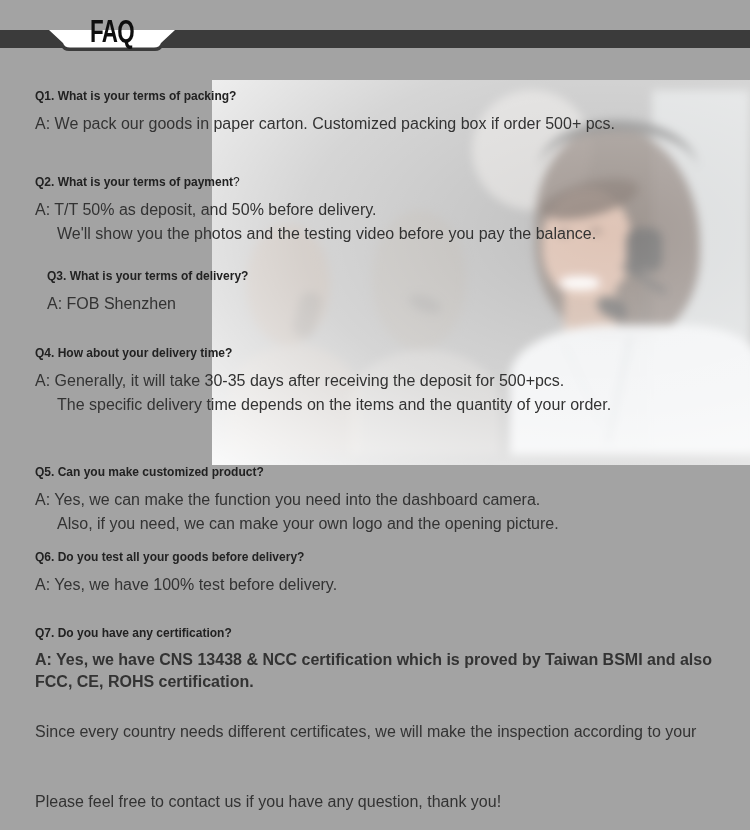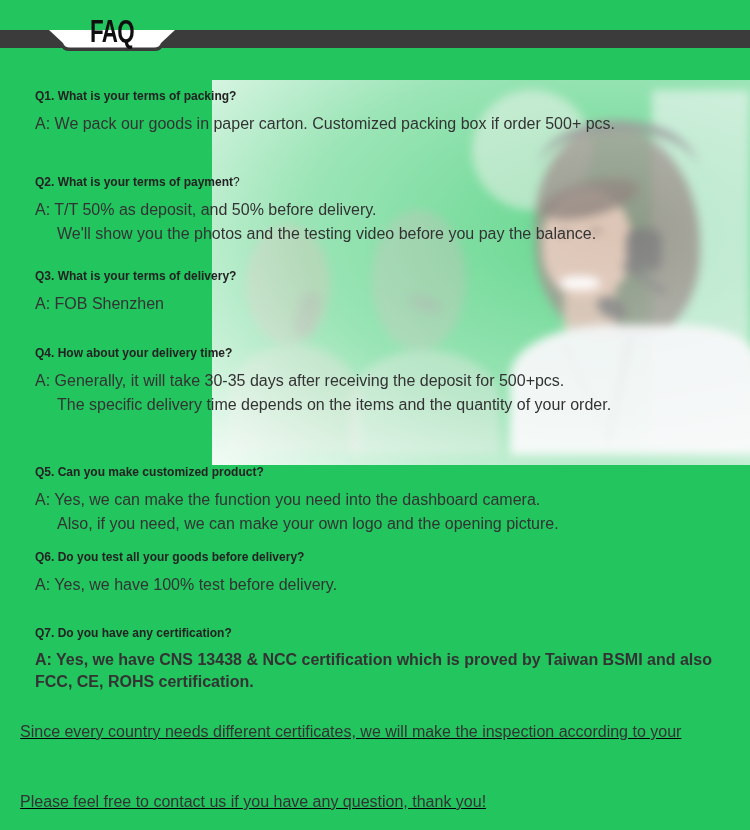--- a/index.html
+++ b/index.html
@@ -1,16 +1,16 @@
 <!DOCTYPE html>
 <html><head>
 <meta charset="utf-8">
 <style>
   html,body{margin:0;padding:0;background:#ffffff;}
-  #page{position:relative;width:750px;height:830px;background:#22c55e;overflow:hidden;
+  #page{position:relative;width:750px;height:830px;background:#a3a3a3;overflow:hidden;
         font-family:"Liberation Sans", sans-serif;}
 
   
   .header-bar{position:absolute;left:0;top:30px;width:750px;height:18px;background:#3b3b3b;}
   .tab-svg{position:absolute;left:46px;top:30px;}
   .faq-title{position:absolute;left:46px;top:15px;width:132px;text-align:center;
              font-size:32px;line-height:32px;font-weight:bold;color:#0f0f0f;
              letter-spacing:-1px;transform:scaleX(0.70);transform-origin:50% 50%;}
 
   
@@ -20,21 +20,21 @@
         background:radial-gradient(ellipse at 72% 40%, rgba(255,255,255,0.30) 0%,
                    rgba(255,255,255,0.55) 55%, rgba(255,255,255,0.95) 100%);}
 
   
   .qa{position:absolute;left:35px;z-index:3;}
   .q{font-size:12px;font-weight:bold;color:#222222;line-height:20px;margin-bottom:6px;white-space:nowrap;}
   .q .tail{font-weight:normal;}
   .a-line{font-size:16px;color:#333333;line-height:24px;white-space:nowrap;}
   .a-line.indent{padding-left:22px;}
   .a-line.tight{line-height:22px;font-weight:bold;}
-  .para{position:absolute;left:20px;z-index:3;text-decoration:underline;}
+  .para{position:absolute;left:35px;z-index:3;}
   .para .p-line{font-size:16px;color:#333333;line-height:23px;white-space:nowrap;}
 </style>
 </head>
 <body>
 
 <div id="page">
 
   <div class="photo">
     <div class="blob" style="left:430px;top:0;width:98px;height:365px;background:#e8ecef;opacity:.6;"></div>
     <div class="blob" style="left:250px;top:0;width:120px;height:120px;background:#f0ece8;opacity:.5;border-radius:50%;"></div>
@@ -77,21 +77,21 @@
     <div class="q"><span>Q1. What is your terms of packing?</span><span class="tail"></span></div>
     <div class="a-line">A: We pack our goods in paper carton. Customized packing box if order 500+ pcs.</div>
   </div>
 
   <div class="qa" style="top:164px;margin-top:8px;">
     <div class="q"><span>Q2. What is your terms of payment</span><span class="tail">?</span></div>
     <div class="a-line">A: T/T 50% as deposit, and 50% before delivery.</div>
     <div class="a-line indent">We'll show you the photos and the testing video before you pay the balance.</div>
   </div>
 
-  <div class="qa" style="top:266px;">
+  <div class="qa" style="top:266px;margin-left:12px;">
     <div class="q"><span>Q3. What is your terms of delivery?</span><span class="tail"></span></div>
     <div class="a-line">A: FOB Shenzhen</div>
   </div>
 
   <div class="qa" style="top:343px;">
     <div class="q"><span>Q4. How about your delivery time?</span><span class="tail"></span></div>
     <div class="a-line">A: Generally, it will take 30-35 days after receiving the deposit for 500+pcs.</div>
     <div class="a-line indent">The specific delivery time depends on the items and the quantity of your order.</div>
   </div>
 

